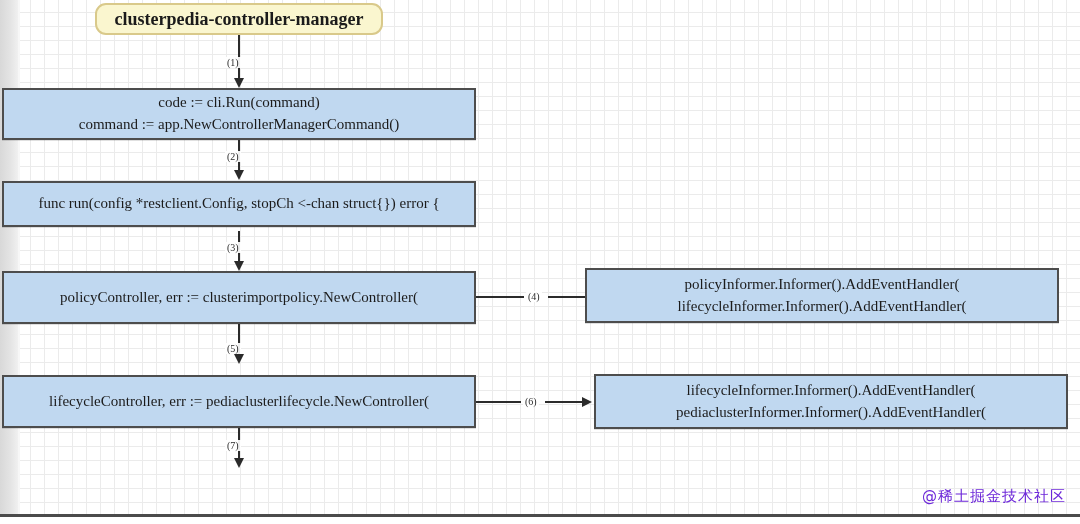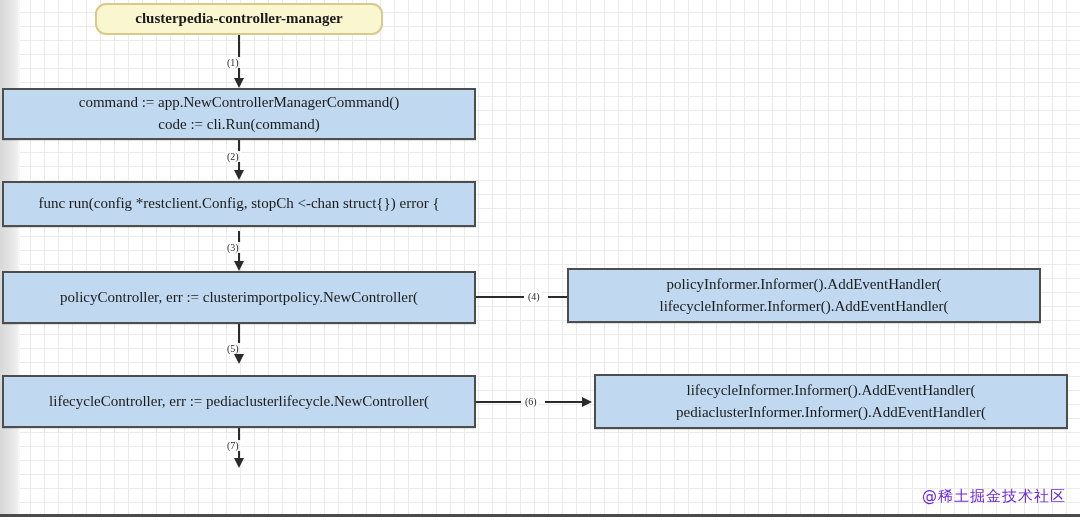--- a/index.html
+++ b/index.html
@@ -86,21 +86,21 @@
   .node.proc {
     background: #c0d8f0;
     border: 2px solid #4d4d4d;
     font-size: 15px;
     box-shadow: 0 1px 0 rgba(0,0,0,0.12);
   }
   .node.title-node {
     background: #faf6cf;
     border: 2px solid #d9c98a;
     border-radius: 11px;
-    font-size: 15px;
+    font-size: 18px;
     font-weight: bold;
   }
   .node .line { white-space: nowrap; }
 
   
   .vline {
     position: absolute;
     width: 2px;
     background: #2b2b2b;
   }
@@ -158,22 +158,22 @@
 
   <div class="node title-node" style="left:95px; top:3px; width:288px; height:32px;">
     <div class="line">clusterpedia-controller-manager</div>
   </div>
 
   <div class="vline" style="left:238px; top:35px; height:45px;"></div>
   <div class="arrow-down" style="left:234px; top:78px;"></div>
   <div class="edge-label" style="left:225px; top:57px;">(1)</div>
 
   <div class="node proc" style="left:2px; top:88px; width:474px; height:52px;">
+    <div class="line">code := cli.Run(command)</div>
     <div class="line">command := app.NewControllerManagerCommand()</div>
-    <div class="line">code := cli.Run(command)</div>
   </div>
 
   <div class="vline" style="left:238px; top:140px; height:32px;"></div>
   <div class="arrow-down" style="left:234px; top:170px;"></div>
   <div class="edge-label" style="left:225px; top:151px;">(2)</div>
 
   <div class="node proc" style="left:2px; top:181px; width:474px; height:46px;">
     <div class="line">func run(config *restclient.Config, stopCh &lt;-chan struct{}) error {</div>
   </div>
 
@@ -183,21 +183,21 @@
 
   <div class="node proc" style="left:2px; top:271px; width:474px; height:53px;">
     <div class="line">policyController, err := clusterimportpolicy.NewController(</div>
   </div>
 
   <div class="hline" style="left:476px; top:296px; width:48px;"></div>
   <div class="hline" style="left:548px; top:296px; width:45px;"></div>
   <div class="arrow-right" style="left:592px; top:292px;"></div>
   <div class="edge-label" style="left:526px; top:291px;">(4)</div>
 
-  <div class="node proc" style="left:567px; top:268px; width:474px; height:55px;">
+  <div class="node proc" style="left:585px; top:268px; width:474px; height:55px;">
     <div class="line">policyInformer.Informer().AddEventHandler(</div>
     <div class="line">lifecycleInformer.Informer().AddEventHandler(</div>
   </div>
 
   <div class="vline" style="left:238px; top:324px; height:32px;"></div>
   <div class="arrow-down" style="left:234px; top:354px;"></div>
   <div class="edge-label" style="left:225px; top:343px;">(5)</div>
 
   <div class="node proc" style="left:2px; top:375px; width:474px; height:53px;text-align:center;">
     <div class="line">lifecycleController, err := pediaclusterlifecycle.NewController(</div>

